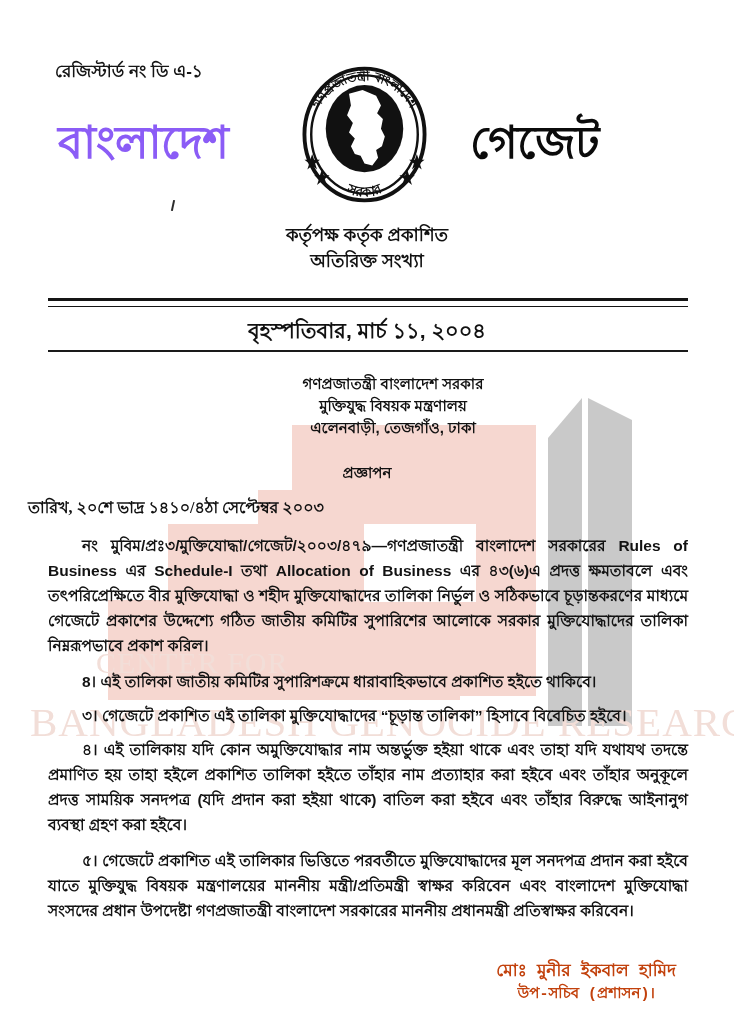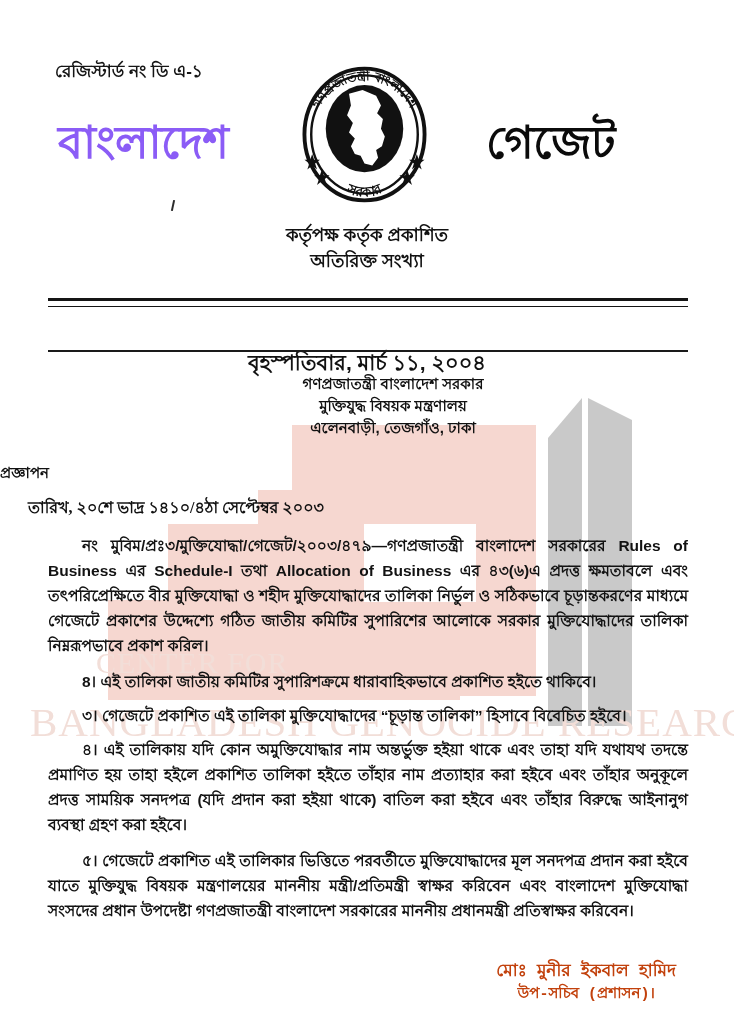--- a/index.html
+++ b/index.html
@@ -87,21 +87,20 @@
   }
   .gz-right {
     position: absolute;
     left: 470px;
     top: 108px;
     font-family: "Liberation Sans", "DejaVu Sans", sans-serif;
     font-size: 45px;
     font-weight: 700;
     letter-spacing: -0.5px;
     color: #0b0b0b;
-    margin-left: 16px;
   }
   .stray-mark {
     position: absolute;
     left: 172px;
     top: 200px;
     width: 2px;
     height: 11px;
     background: #2b2b2b;
     transform: rotate(12deg);
   }
@@ -142,21 +141,20 @@
   .date-line {
     position: absolute;
     left: 0;
     top: 315px;
     width: 100%;
     text-align: center;
     font-family: "Liberation Sans", "DejaVu Sans", sans-serif;
     font-size: 21px;
     font-weight: 700;
     color: #111;
-    margin-top: 32px;
   }
   .rule-bottom {
     position: absolute;
     left: 48px;
     top: 350px;
     width: 640px;
     height: 0;
     border-top: 2px solid #1a1a1a;
   }
 
@@ -172,21 +170,21 @@
     font-weight: 700;
     color: #111;
     line-height: 22px;
     padding-left: 26px;
   }
   .notice-title {
     position: absolute;
     left: 0;
     top: 461px;
     width: 100%;
-    text-align: left;
+    text-align: center;
     font-family: "Liberation Sans", "DejaVu Sans", sans-serif;
     font-size: 15px;
     font-weight: 700;
     color: #111;
   }
   .notice-date {
     position: absolute;
     left: 0;
     top: 495px;
     width: 100%;

